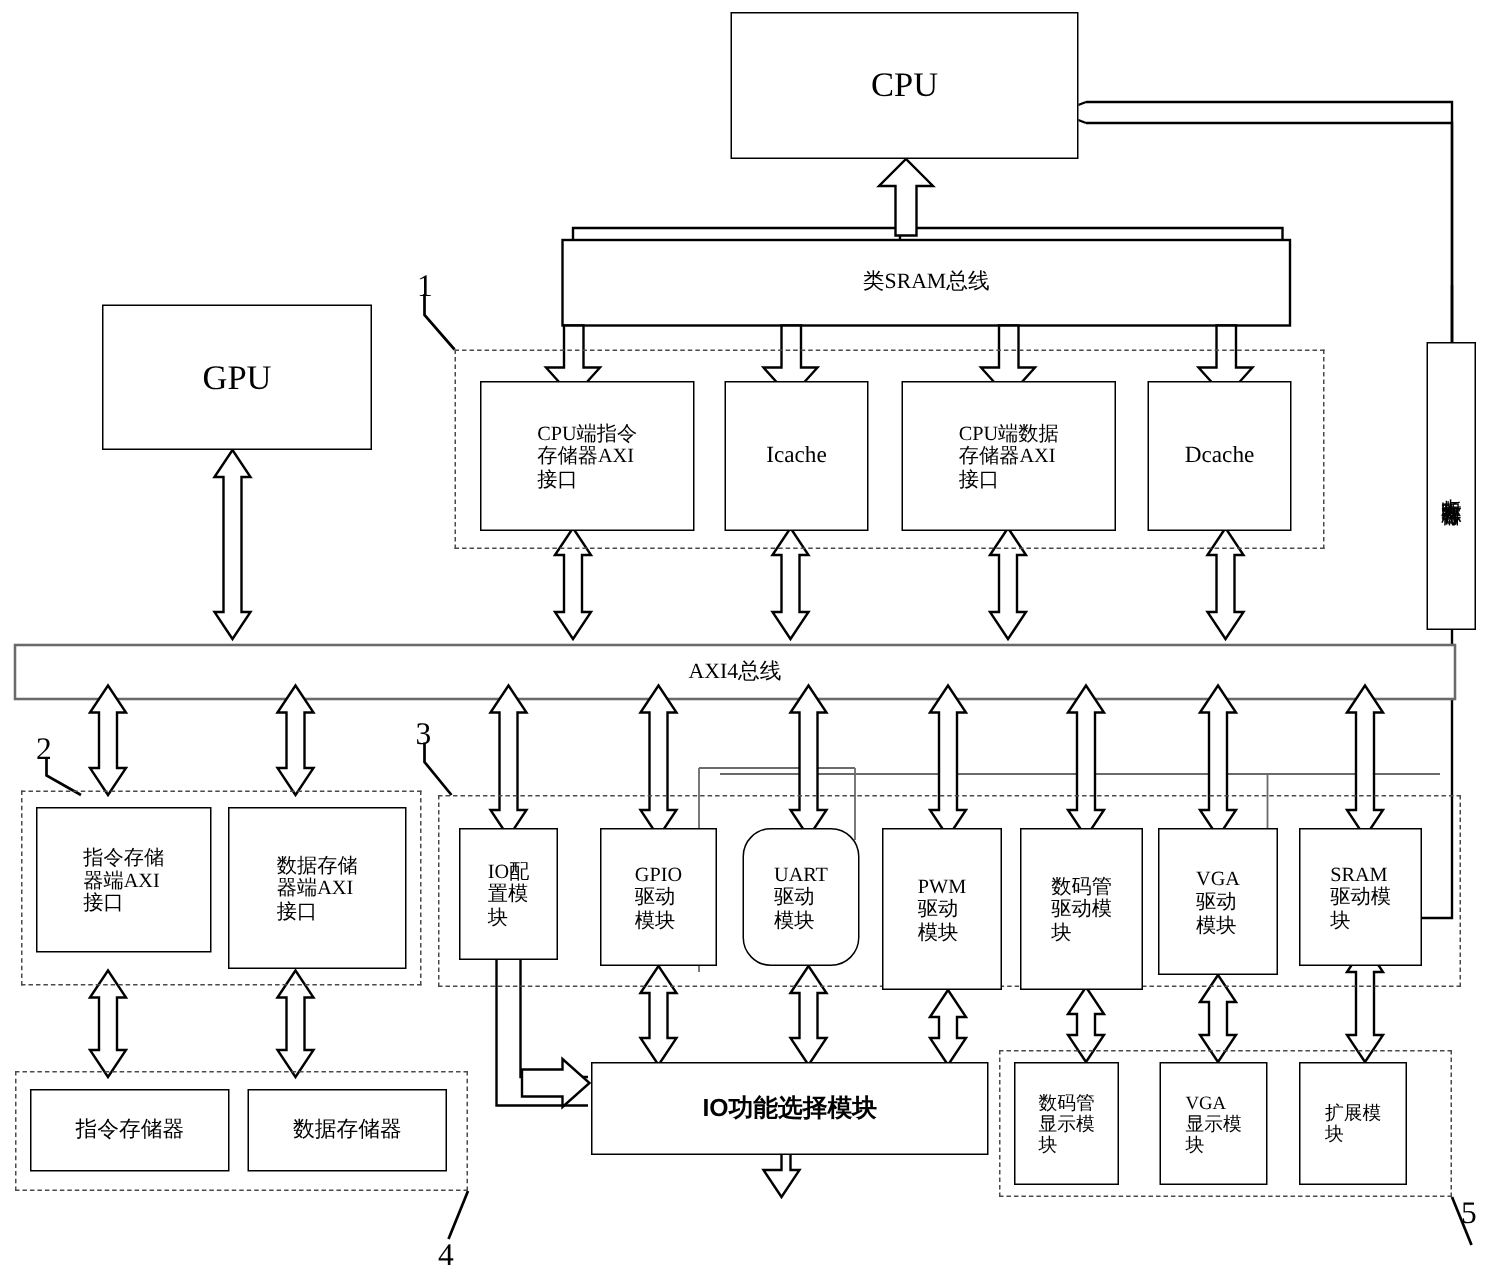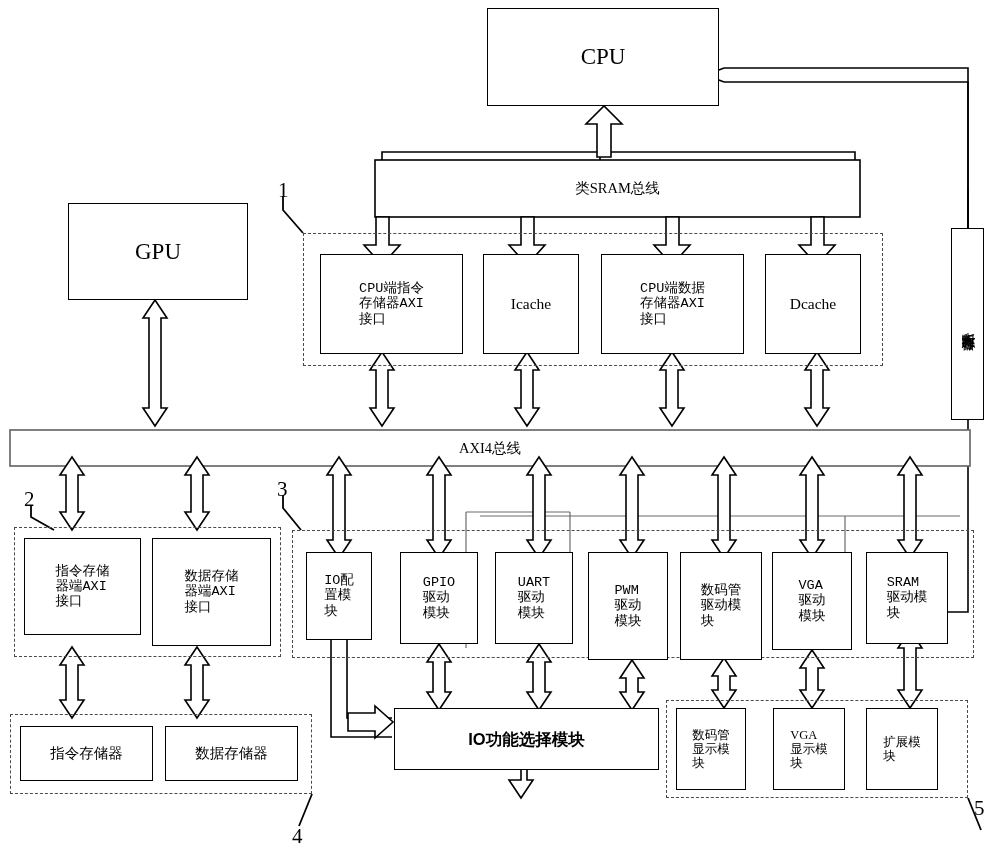--- a/index.html
+++ b/index.html
@@ -7,21 +7,21 @@
   #stage{position:relative;width:1000px;height:856px;background:#fff;overflow:hidden;}
   svg.layer{position:absolute;left:0;top:0;width:1000px;height:856px;}
   .box{position:absolute;box-sizing:border-box;border:1.6px solid #000;background:#fff;
        display:flex;align-items:center;justify-content:center;text-align:left;
        font-family:"Liberation Serif","DejaVu Serif",serif;color:#000;line-height:1.12;
        white-space:pre-line;z-index:3;}
   .dash{position:absolute;box-sizing:border-box;border:1.7px dashed #4a4a4a;background:transparent;z-index:1;}
   .numlbl{position:absolute;font-family:"Liberation Serif","DejaVu Serif",serif;
           font-size:21px;color:#000;z-index:5;}
   .vtext{writing-mode:vertical-rl;text-orientation:upright;letter-spacing:1px;}
-  .bold{font-weight:bold;font-family:"Liberation Sans","DejaVu Sans",sans-serif;} .f12{font-size:12.5px;} .f13{font-size:13.5px;font-family:Liberation Mono, monospace;}
+  .bold{font-weight:bold;font-family:"Liberation Sans","DejaVu Sans",sans-serif;} .f12{font-size:12.5px;} .f13{font-size:13.5px;}
   .f14{font-size:14.5px;} .f15{font-size:15.5px;} .f16{font-size:16.5px;}
   .f22{font-size:23px;}
 </style>
 </head>
 <body>
 
 <div id="stage">
 
   <div class="dash" style="left:303px;top:233px;width:580px;height:133px;"></div>
   <div class="dash" style="left:14px;top:527px;width:267px;height:130px;"></div>
@@ -137,21 +137,21 @@
 
   <div class="box f14" style="left:20px;top:726px;width:133px;height:55px;">指令存储器</div>
   <div class="box f14" style="left:165px;top:726px;width:133px;height:55px;">数据存储器</div>
 
   <div class="box f13" style="left:306px;top:552px;width:66px;height:88px;">IO配
 置模
 块</div>
   <div class="box f13" style="left:400px;top:552px;width:78px;height:92px;">GPIO
 驱动
 模块</div>
-  <div class="box f13" style="left:495px;top:552px;width:78px;height:92px;">UART
+  <div class="box f13" style="left:495px;top:552px;width:78px;height:92px;border-radius:19px;">UART
 驱动
 模块</div>
   <div class="box f13" style="left:588px;top:552px;width:80px;height:108px;">PWM
 驱动
 模块</div>
   <div class="box f13" style="left:680px;top:552px;width:82px;height:108px;">数码管
 驱动模
 块</div>
   <div class="box f13" style="left:772px;top:552px;width:80px;height:98px;">VGA
 驱动

